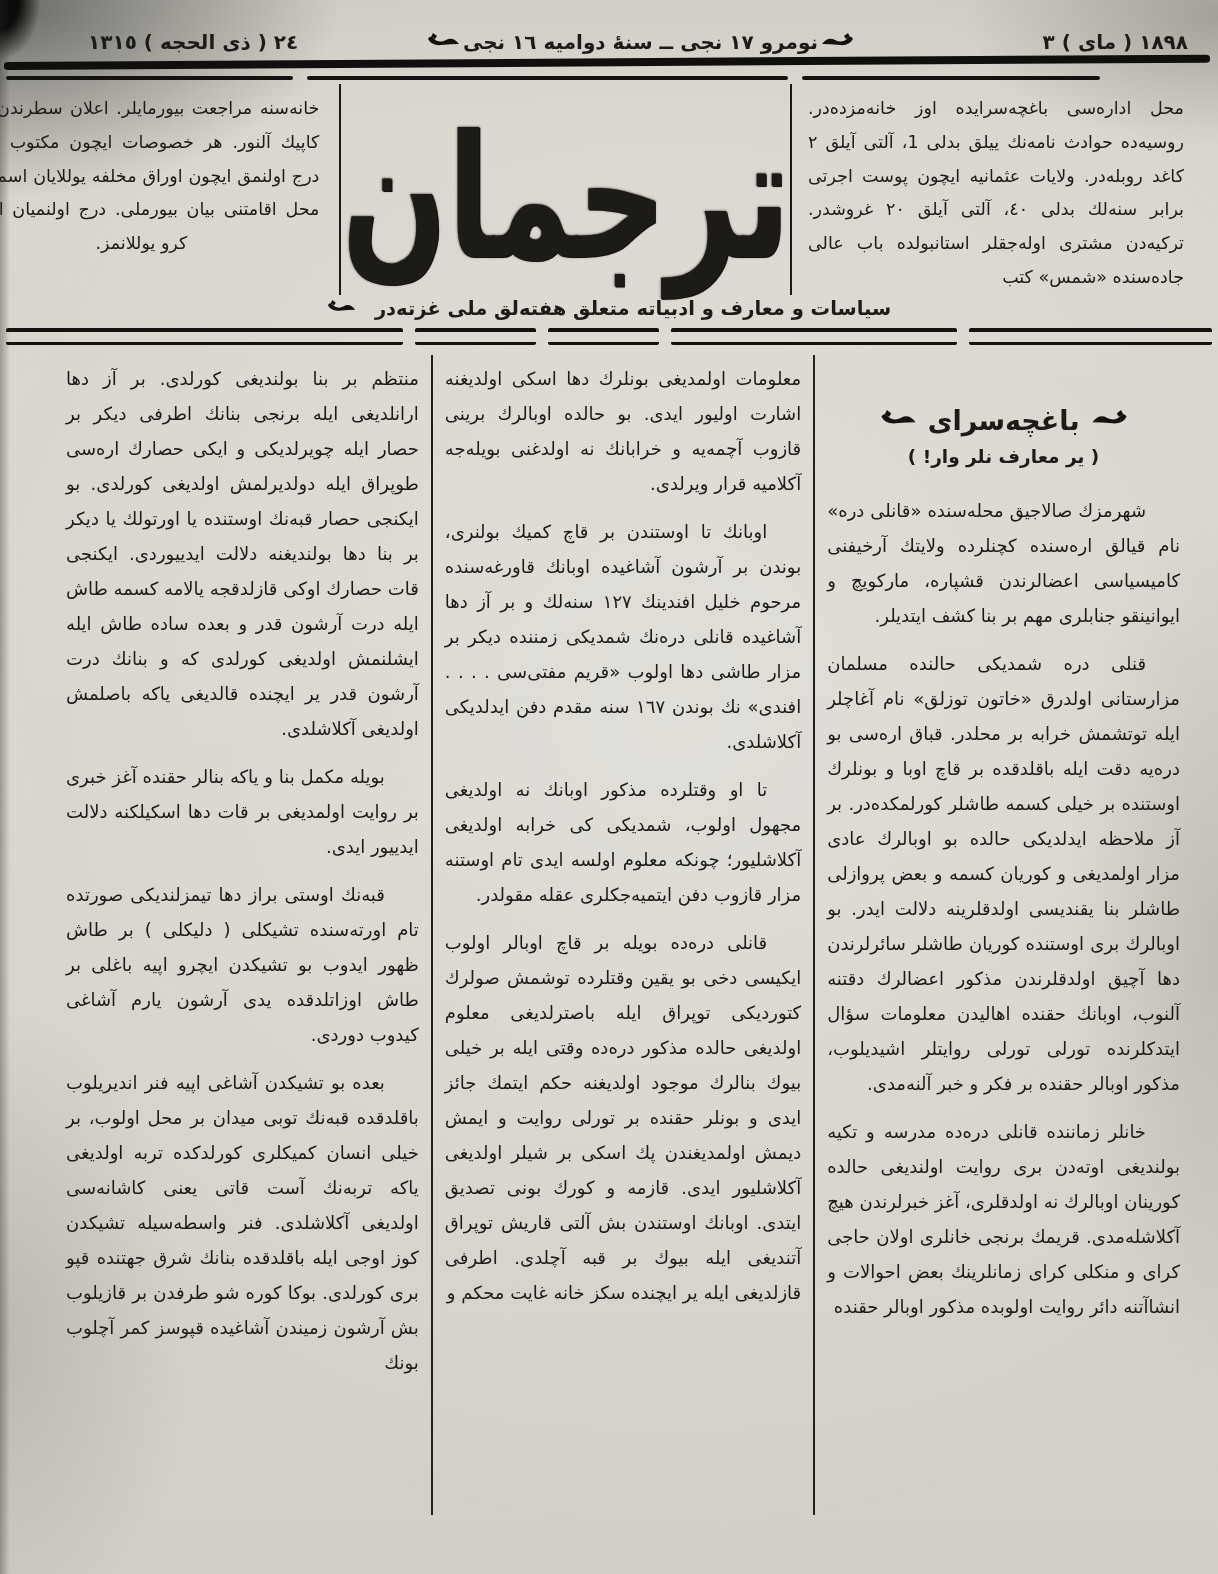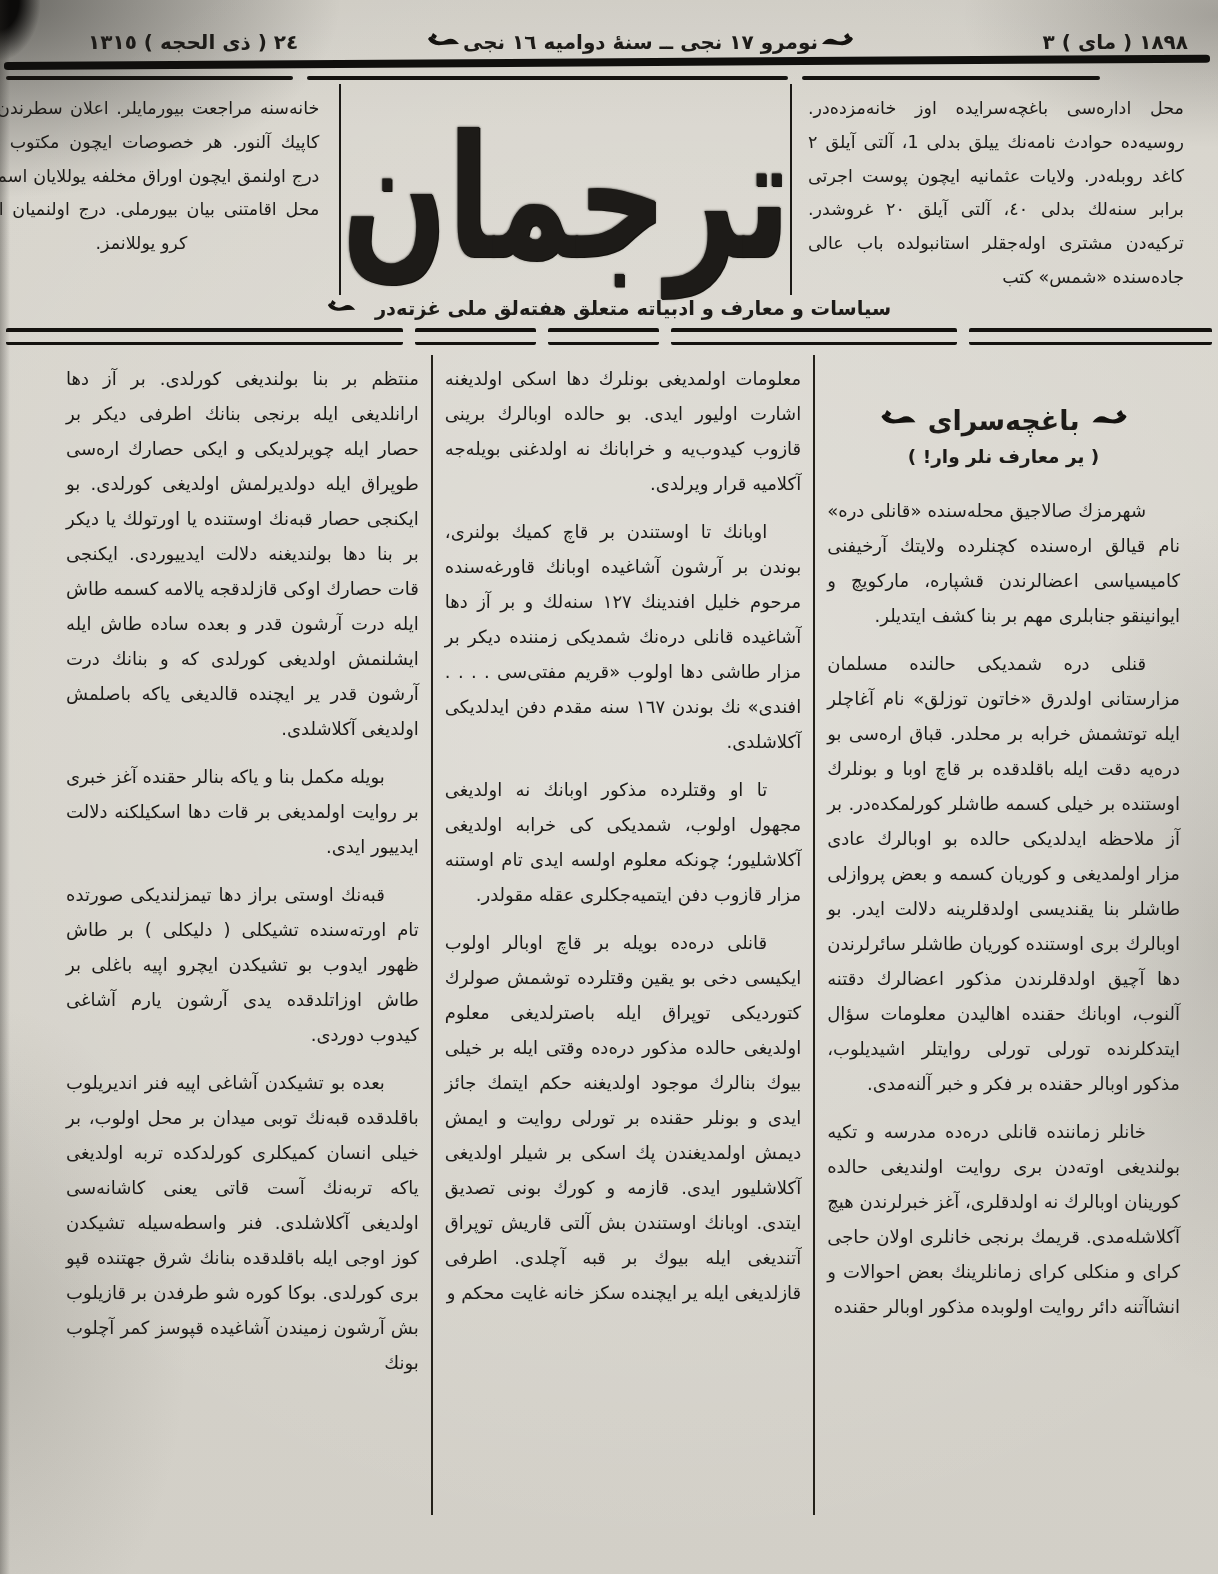--- a/index.html
+++ b/index.html
@@ -172,21 +172,21 @@
       <div class="section-sub">( یر معارف نلر وار! )</div>
       <div>
           <p>شهرمزك صالاجیق محله‌سنده «قانلى دره» نام قیالق اره‌سنده كچنلرده ولایتك آرخیفنى كامیسیاسى اعضالرندن قشپاره، ماركویچ و ایوانینقو جنابلرى مهم بر بنا كشف ایتدیلر.</p>
           <p>قنلى دره شمدیكى حالنده مسلمان مزارستانى اولدرق «خاتون توزلق» نام آغاچلر ایله توتشمش خرابه بر محلدر. قباق اره‌سى بو دره‌یه دقت ایله باقلدقده بر قاچ اوبا و بونلرك اوستنده بر خیلى كسمه طاشلر كورلمكده‌در. بر آز ملاحظه ایدلدیكى حالده بو اوبالرك عادى مزار اولمدیغى و كوریان كسمه و بعض پروازلى طاشلر بنا یقندیسى اولدقلرینه دلالت ایدر. بو اوبالرك برى اوستنده كوریان طاشلر سائرلرندن دها آچیق اولدقلرندن مذكور اعضالرك دقتنه آلنوب، اوبانك حقنده اهالیدن معلومات سؤال ایتدكلرنده تورلى تورلى روایتلر اشیدیلوب، مذكور اوبالر حقنده بر فكر و خبر آلنه‌مدى.</p>
           <p>خانلر زماننده قانلى دره‌ده مدرسه و تكیه بولندیغى اوته‌دن برى روایت اولندیغى حالده كورینان اوبالرك نه اولدقلرى، آغز خبرلرندن هیچ آكلاشله‌مدى. قریمك برنجى خانلرى اولان حاجى كراى و منكلى كراى زمانلرینك بعض احوالات و انشاآتنه دائر روایت اولوبده مذكور اوبالر حقنده</p>
         </div>
     </div>
 
     <div class="col mid cont">
       <div>
-          <p style="text-indent: 0px;">معلومات اولمدیغى بونلرك دها اسكى اولدیغنه اشارت اولیور ایدى. بو حالده اوبالرك برینى قازوب كیدوب‌یه و خرابانك نه اولدغنى بویله‌جه آكلامیه قرار ویرلدى.</p>
+          <p style="text-indent: 0px;">معلومات اولمدیغى بونلرك دها اسكى اولدیغنه اشارت اولیور ایدى. بو حالده اوبالرك برینى قازوب آچمه‌یه و خرابانك نه اولدغنى بویله‌جه آكلامیه قرار ویرلدى.</p>
           <p>اوبانك تا اوستندن بر قاچ كمیك بولنرى، بوندن بر آرشون آشاغیده اوبانك قاورغه‌سنده مرحوم خلیل افندینك ١٢٧ سنه‌لك و بر آز دها آشاغیده قانلى دره‌نك شمدیكى زمننده دیكر بر مزار طاشى دها اولوب «قریم مفتى‌سى . . . . افندى» نك بوندن ١٦٧ سنه مقدم دفن ایدلدیكى آكلاشلدى.</p>
           <p>تا او وقتلرده مذكور اوبانك نه اولدیغى مجهول اولوب، شمدیكى كى خرابه اولدیغى آكلاشلیور؛ چونكه معلوم اولسه ایدى تام اوستنه مزار قازوب دفن ایتمیه‌جكلرى عقله مقولدر.</p>
           <p>قانلى دره‌ده بویله بر قاچ اوبالر اولوب ایكیسى دخى بو یقین وقتلرده توشمش صولرك كتوردیكى توپراق ایله باصترلدیغى معلوم اولدیغى حالده مذكور دره‌ده وقتى ایله بر خیلى بیوك بنالرك موجود اولدیغنه حكم ایتمك جائز ایدى و بونلر حقنده بر تورلى روایت و ایمش دیمش اولمدیغندن پك اسكى بر شیلر اولدیغى آكلاشلیور ایدى. قازمه و كورك بونى تصدیق ایتدى. اوبانك اوستندن بش آلتى قاریش توپراق آتندیغى ایله بیوك بر قبه آچلدى. اطرفى قازلدیغى ایله یر ایچنده سكز خانه غایت محكم و</p>
         </div>
     </div>
 
     <div class="col cont">
       <div>
           <p style="text-indent: 0px;">منتظم بر بنا بولندیغى كورلدى. بر آز دها ارانلدیغى ایله برنجى بنانك اطرفى دیكر بر حصار ایله چویرلدیكى و ایكى حصارك اره‌سى طوپراق ایله دولدیرلمش اولدیغى كورلدى. بو ایكنجى حصار قبه‌نك اوستنده یا اورتولك یا دیكر بر بنا دها بولندیغنه دلالت ایدییوردى. ایكنجى قات حصارك اوكى قازلدقجه یالامه كسمه طاش ایله درت آرشون قدر و بعده ساده طاش ایله ایشلنمش اولدیغى كورلدى كه و بنانك درت آرشون قدر یر ایچنده قالدیغى یاكه باصلمش اولدیغى آكلاشلدى.</p>
           <p>بویله مكمل بنا و یاكه بنالر حقنده آغز خبرى بر روایت اولمدیغى بر قات دها اسكیلكنه دلالت ایدییور ایدى.</p>

